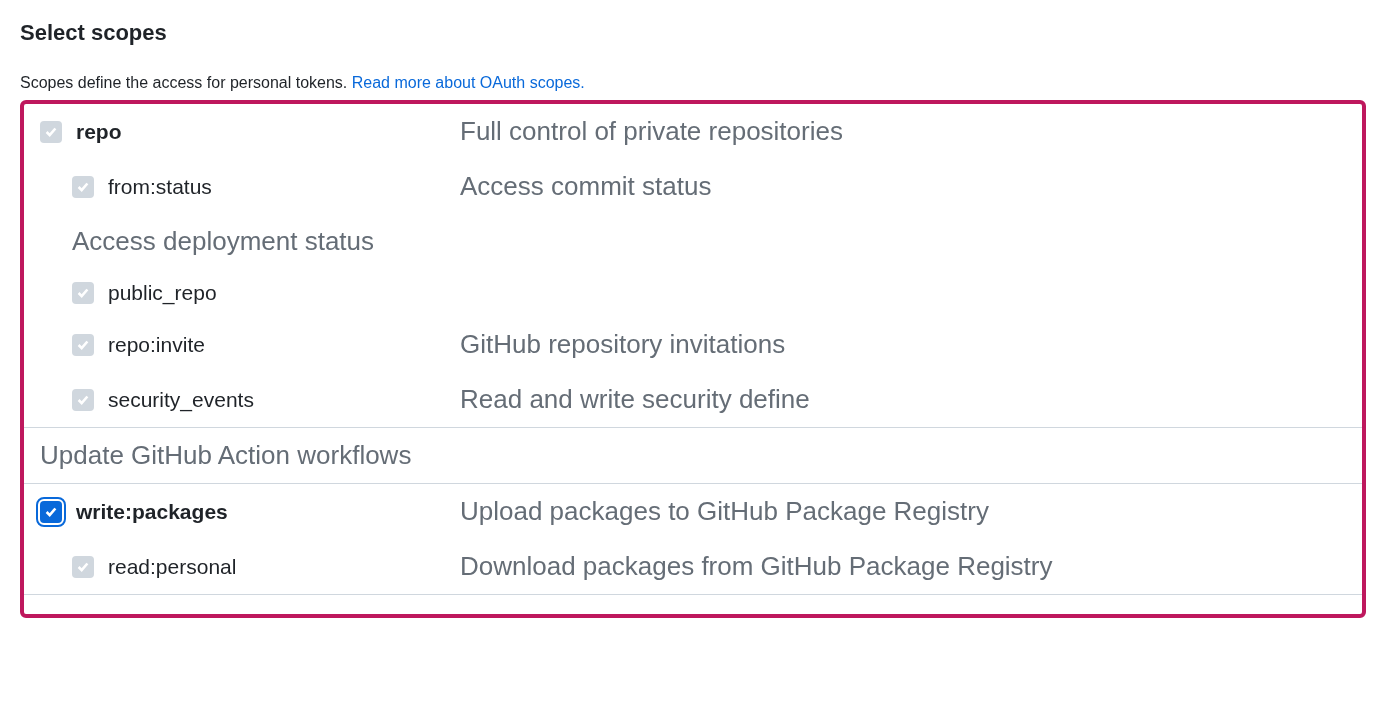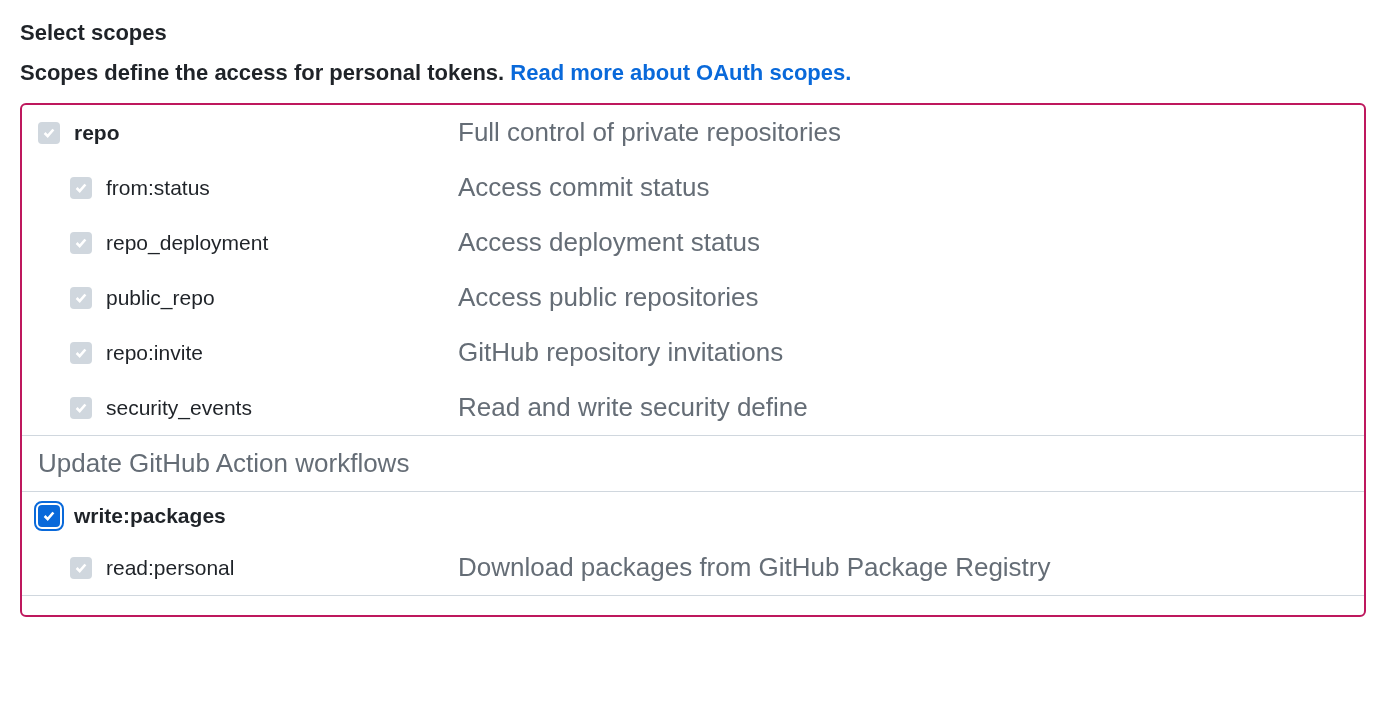--- a/index.html
+++ b/index.html
@@ -10,35 +10,35 @@
     body {
       font-family: -apple-system, BlinkMacSystemFont, "Segoe UI", Helvetica, Arial, sans-serif;
       background: #ffffff;
       color: #24292e;
       padding: 20px;
       font-size: 16px;
     }
     .heading {
       font-size: 22px;
       font-weight: 600;
-      margin-bottom: 14px;
+      margin-bottom: 28px;
       color: #1f2328;
     }
     .subheading {
-      font-size: 22px;
+      font-size: 16px;
       color: #1f2328;
-      margin-bottom: 17px;
-      font-weight: 700;
+      margin-bottom: 8px;
+      font-weight: 400;
     }
     .subheading a {
       color: #0969da;
       text-decoration: none;
     }
     .scopes-box {
-      border: 2px solid #be185d;
+      border: 4px solid #be185d;
       border-radius: 6px;
       overflow: hidden;
     }
     .scope-group {
       border-top: 1px solid #d0d7de;
     }
     .scope-group:first-child {
       border-top: none;
     }
     .scope-row {
@@ -131,41 +131,32 @@
           <svg viewBox="0 0 16 16">
               <path d="M3 8l3.5 3.5L13 4"></path>
             </svg>
         </div>
         <span class="scope-name">from:status</span>
       </div>
       <span class="scope-desc">Access commit status</span>
     </div>
 
     <div class="scope-row child">
-      <div class="scope-label-col">
-        <div class="checkbox checked-disabled">
-          <svg viewBox="0 0 16 16">
-              <path d="M3 8l3.5 3.5L13 4"></path>
-            </svg>
-        </div>
-        <span class="scope-name">repo_deployment</span>
-      </div>
       <span class="scope-desc">Access deployment status</span>
     </div>
 
     <div class="scope-row child">
       <div class="scope-label-col">
         <div class="checkbox checked-disabled">
           <svg viewBox="0 0 16 16">
               <path d="M3 8l3.5 3.5L13 4"></path>
             </svg>
         </div>
         <span class="scope-name">public_repo</span>
       </div>
-      <span class="scope-desc">Access public repositories</span>
     </div>
 
     <div class="scope-row child">
       <div class="scope-label-col">
         <div class="checkbox checked-disabled">
           <svg viewBox="0 0 16 16">
               <path d="M3 8l3.5 3.5L13 4"></path>
             </svg>
         </div>
         <span class="scope-name">repo:invite</span>
@@ -195,20 +186,21 @@
   <div class="scope-group">
     <div class="scope-row">
       <div class="scope-label-col">
         <div class="checkbox checked-active">
           <svg viewBox="0 0 16 16">
               <path d="M3 8l3.5 3.5L13 4"></path>
             </svg>
         </div>
         <span class="scope-name bold">write:packages</span>
       </div>
+      <span class="scope-desc">Upload packages to GitHub Package Registry</span>
     </div>
 
     <div class="scope-row child">
       <div class="scope-label-col">
         <div class="checkbox checked-disabled">
           <svg viewBox="0 0 16 16">
               <path d="M3 8l3.5 3.5L13 4"></path>
             </svg>
         </div>
         <span class="scope-name">read:personal</span>

